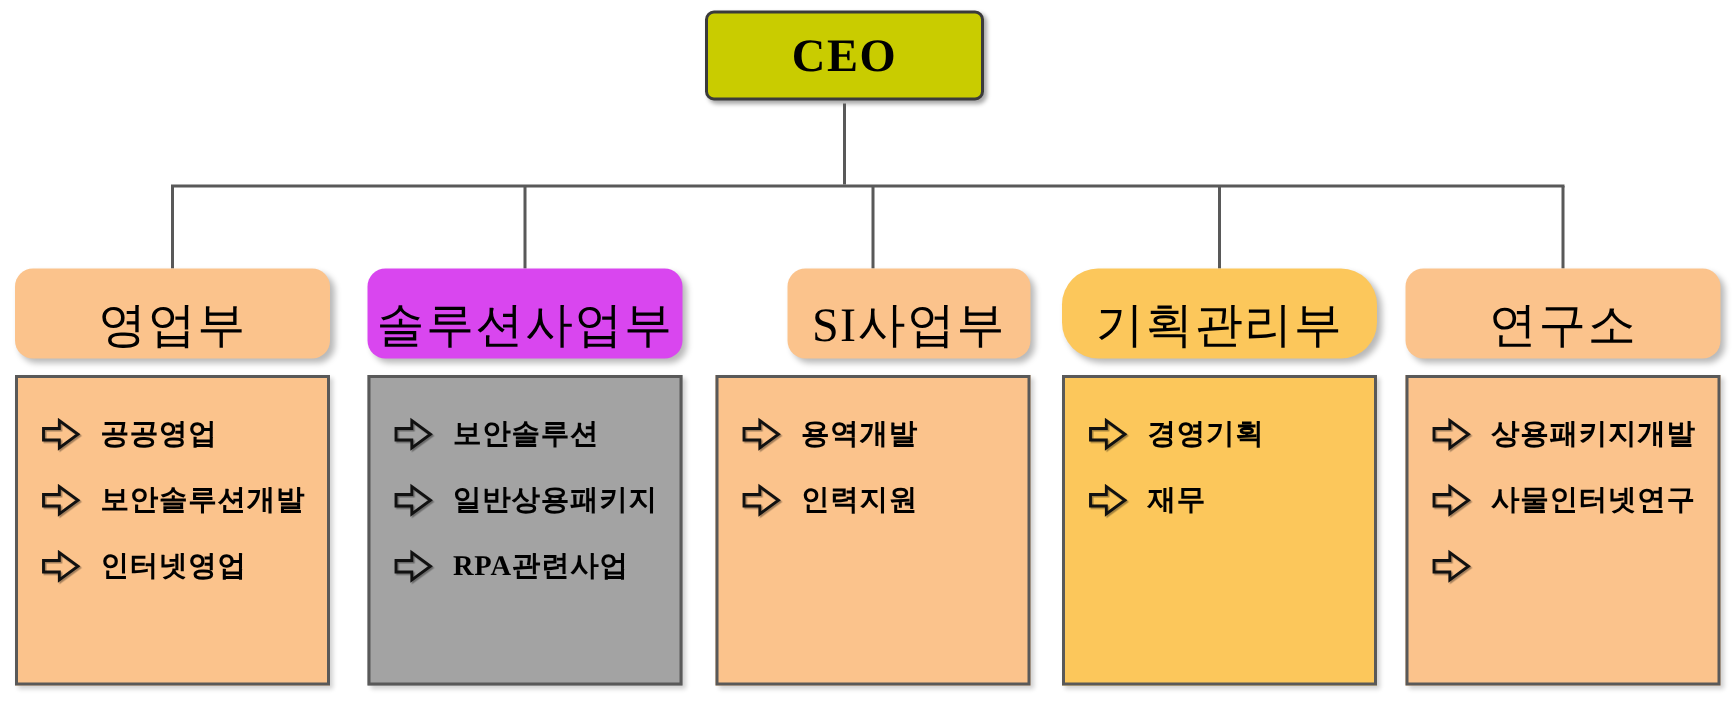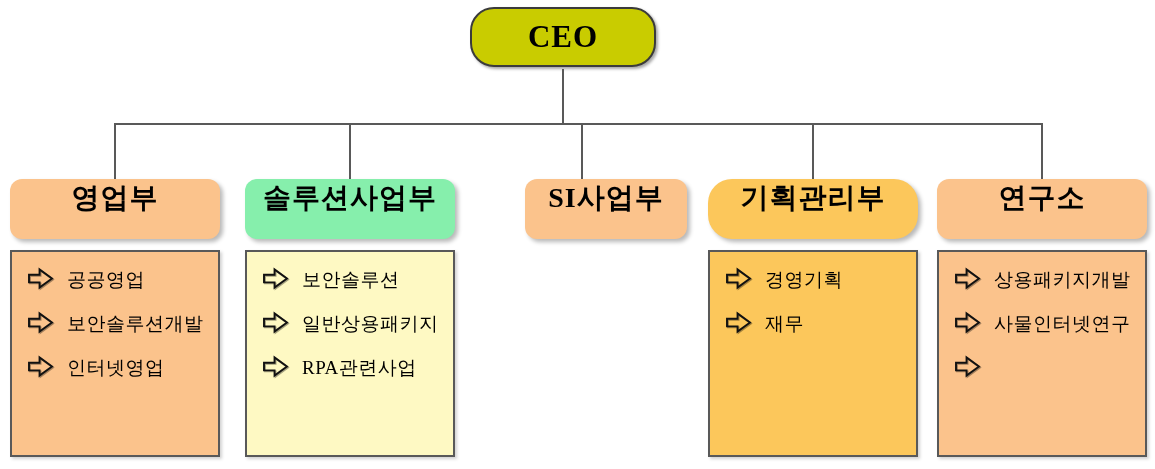--- a/index.html
+++ b/index.html
@@ -12,56 +12,56 @@
     color: #000;
     overflow: hidden;
   }
 
   
   .ceo {
     position: absolute;
     left: 470px; top: 7px;
     width: 186px; height: 60px;
     border: 2px solid #3b3b3b;
-    border-radius: 24px;
+    border-radius: 6px;
     display: flex; align-items: center; justify-content: center;
     font-size: 31px; font-weight: bold; letter-spacing: 1px;
     box-shadow: 2px 2px 3px rgba(0,0,0,0.35);
     box-sizing: border-box;
   }
 
   
   .line { position: absolute; background: #595959; }
   .line.v { width: 2px; }
   .line.h { height: 2px; }
 
   
   .col { position: absolute; top: 179px; width: 210px; }
   .dept-header {
     height: 60px;
     border-radius: 12px;
-    display: flex; align-items: flex-start; justify-content: center;
-    font-size: 28px; letter-spacing: 1px;
+    display: flex; align-items: flex-end; justify-content: center;
+    font-size: 32px; letter-spacing: 1px;
     box-shadow: 3px 3px 4px rgba(0,0,0,0.28);
     box-sizing: border-box;
-    font-weight: bold;
   }
   .dept-body {
     margin-top: 11px;
     height: 207px;
     border: 2px solid #595959;
     box-sizing: border-box;
     padding: 15px 4px 0 15px;
     box-shadow: 2px 2px 3px rgba(0,0,0,0.18);
   }
   .item {
-    display: flex; align-items: flex-start;
+    display: flex; align-items: center;
     height: 44px;
     font-size: 19px; letter-spacing: 0.5px;
     white-space: nowrap;
+    font-weight: bold;
   }
   .arrow { display: inline-flex; margin-right: 13px; flex: 0 0 auto; }
   .arrow svg {
     width: 27px; height: 23px;
     filter: drop-shadow(1.5px 1.5px 0.5px rgba(0,0,0,0.35));
   }
 </style>
 </head>
 <body>
 
@@ -105,24 +105,24 @@
             <svg viewBox="0 0 28 24">
               <path d="M2 8 H13 V2.5 L26 12 L13 21.5 V16 H2 Z" fill="none" stroke="#111" stroke-width="2"></path>
             </svg>
           </span>
         <span class="item-label">인터넷영업</span>
       </div>
     </div>
   </div>
 
   <div class="col" style="left:245px;">
-    <div class="dept-header" style="background-color: #86efac;">
+    <div class="dept-header" style="background-color: #d946ef;">
       <span>솔루션사업부</span>
     </div>
-    <div class="dept-body" style="background-color: #fef9c3;">
+    <div class="dept-body" style="background-color: #a3a3a3;">
       <div class="item">
         <span class="arrow">
             <svg viewBox="0 0 28 24">
               <path d="M2 8 H13 V2.5 L26 12 L13 21.5 V16 H2 Z" fill="none" stroke="#111" stroke-width="2"></path>
             </svg>
           </span>
         <span class="item-label">보안솔루션</span>
       </div>
       <div class="item">
         <span class="arrow">
@@ -140,20 +140,38 @@
           </span>
         <span class="item-label">RPA관련사업</span>
       </div>
     </div>
   </div>
 
   <div class="col" style="left:477px;">
     <div class="dept-header" style="background-color: rgb(251, 195, 140); margin-left: 48px;">
       <span>SI사업부</span>
     </div>
+    <div class="dept-body" style="background-color: rgb(251, 195, 140);">
+      <div class="item">
+        <span class="arrow">
+            <svg viewBox="0 0 28 24">
+              <path d="M2 8 H13 V2.5 L26 12 L13 21.5 V16 H2 Z" fill="none" stroke="#111" stroke-width="2"></path>
+            </svg>
+          </span>
+        <span class="item-label">용역개발</span>
+      </div>
+      <div class="item">
+        <span class="arrow">
+            <svg viewBox="0 0 28 24">
+              <path d="M2 8 H13 V2.5 L26 12 L13 21.5 V16 H2 Z" fill="none" stroke="#111" stroke-width="2"></path>
+            </svg>
+          </span>
+        <span class="item-label">인력지원</span>
+      </div>
+    </div>
   </div>
 
   <div class="col" style="left:708px;">
     <div class="dept-header" style="background-color: rgb(252, 199, 91); border-radius: 24px;">
       <span>기획관리부</span>
     </div>
     <div class="dept-body" style="background-color: rgb(252, 199, 91);">
       <div class="item">
         <span class="arrow">
             <svg viewBox="0 0 28 24">

